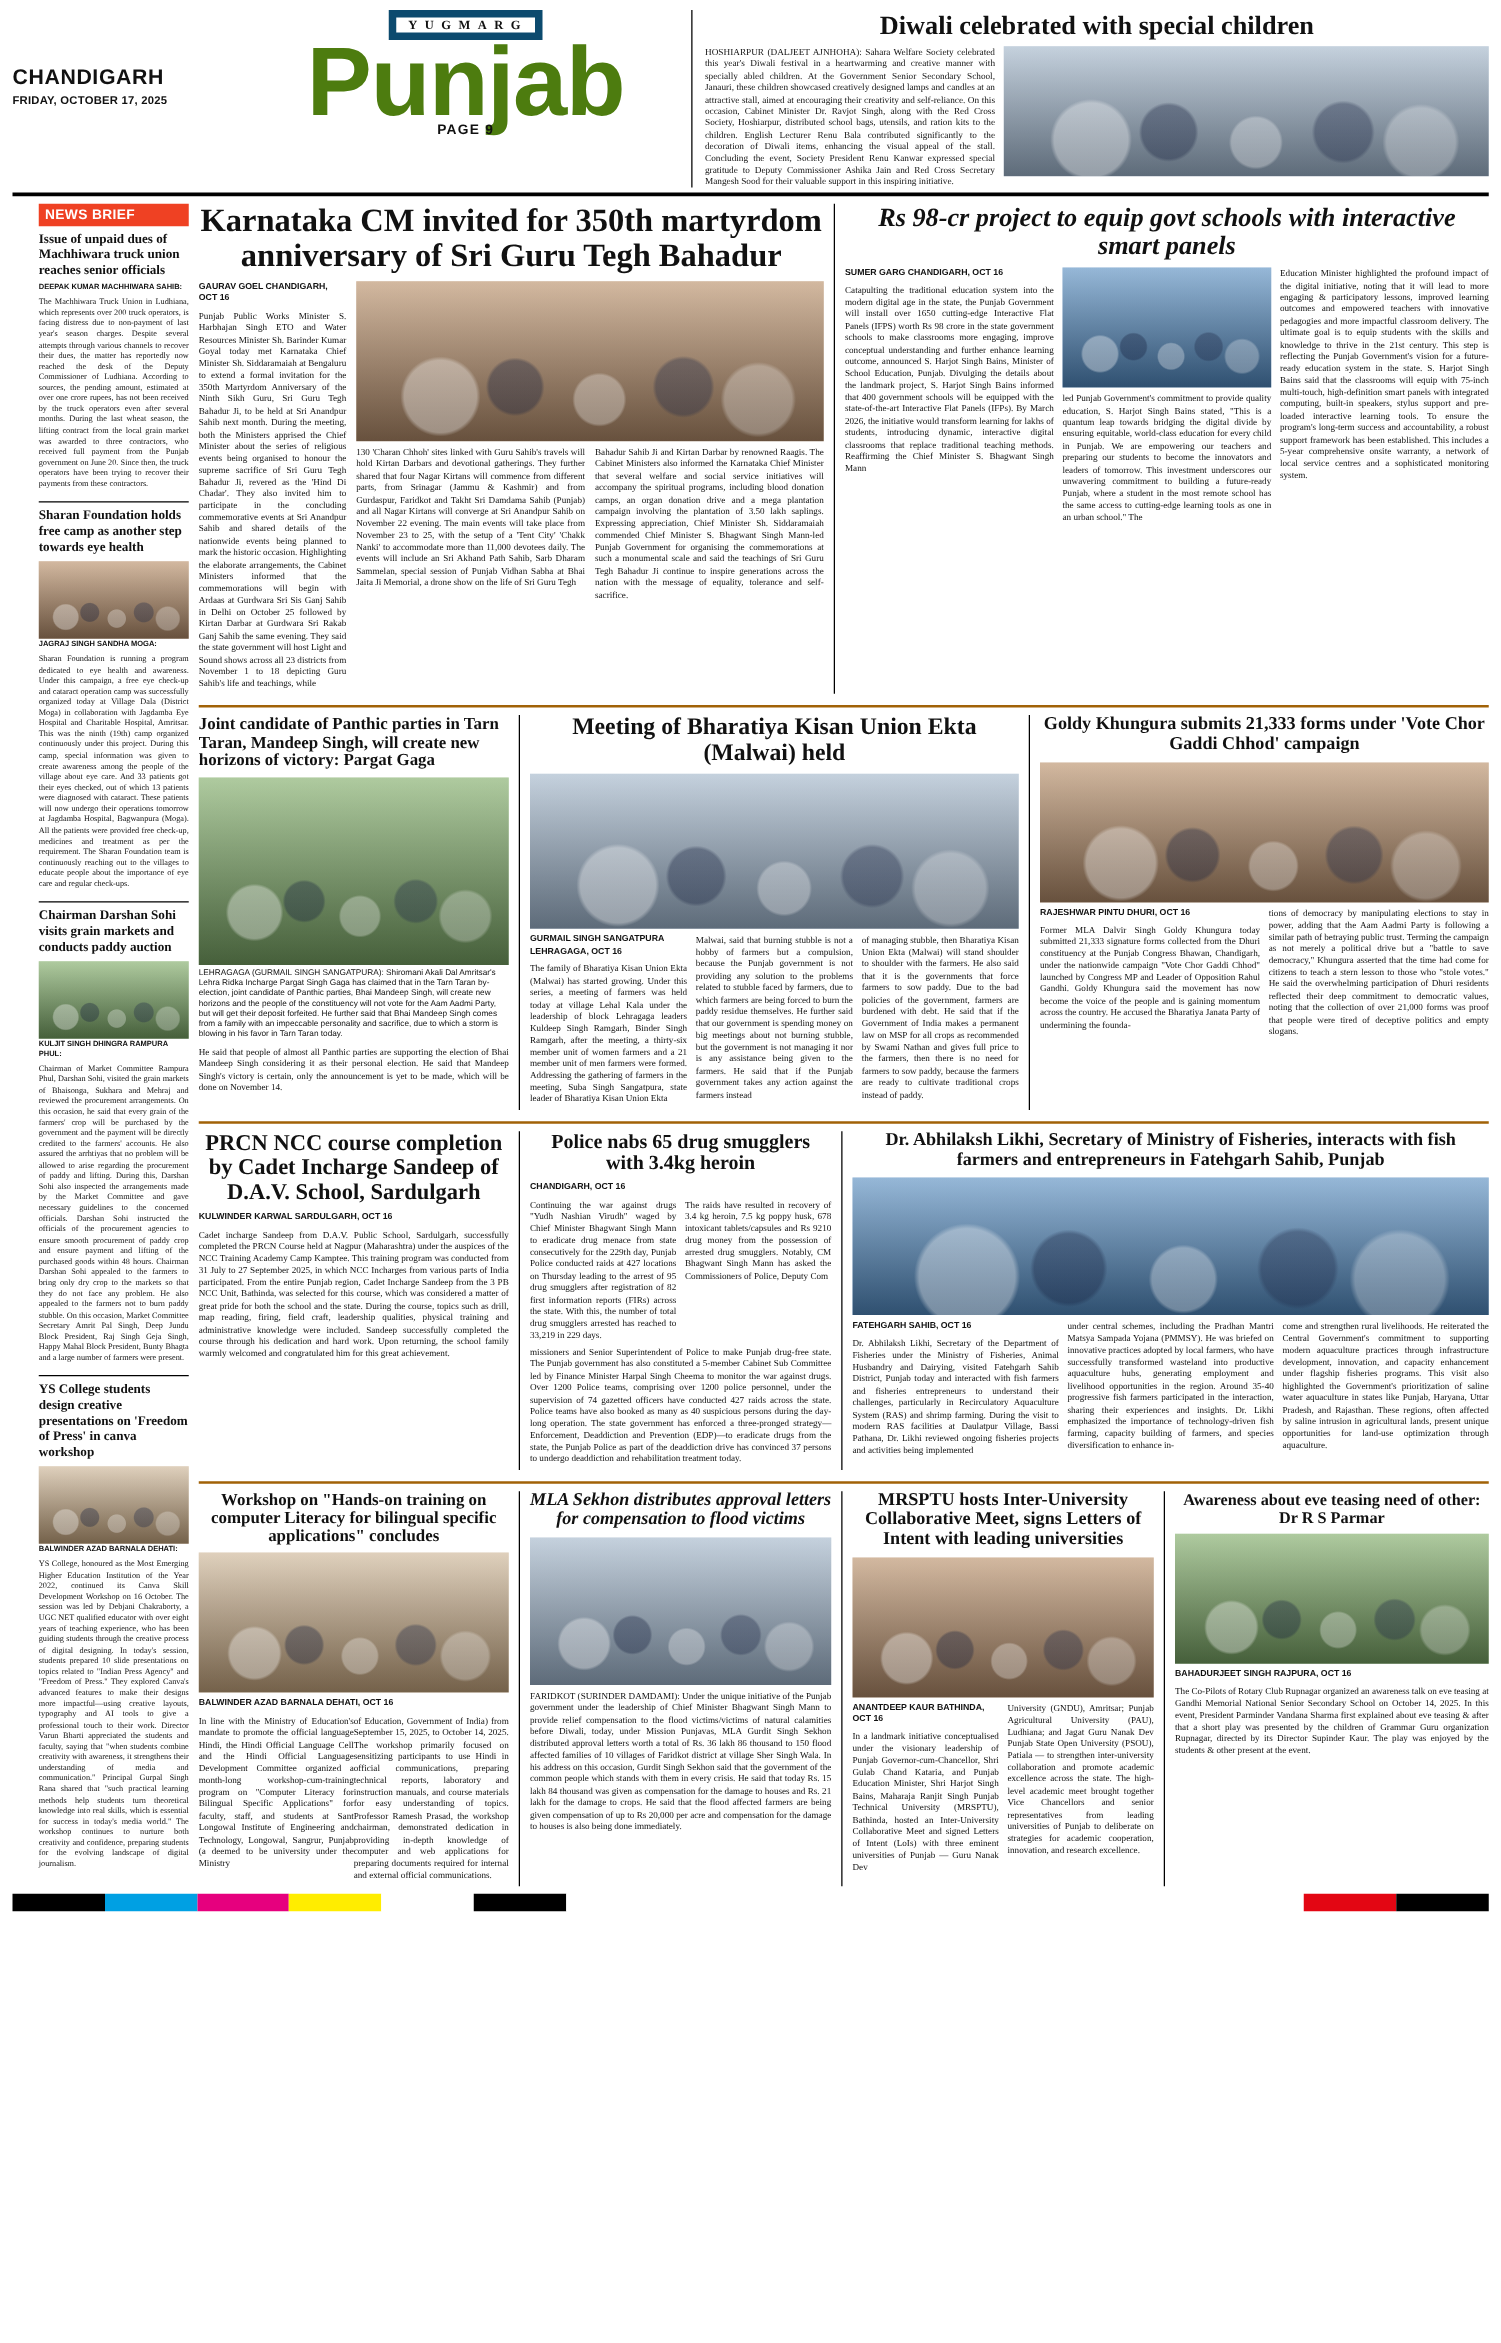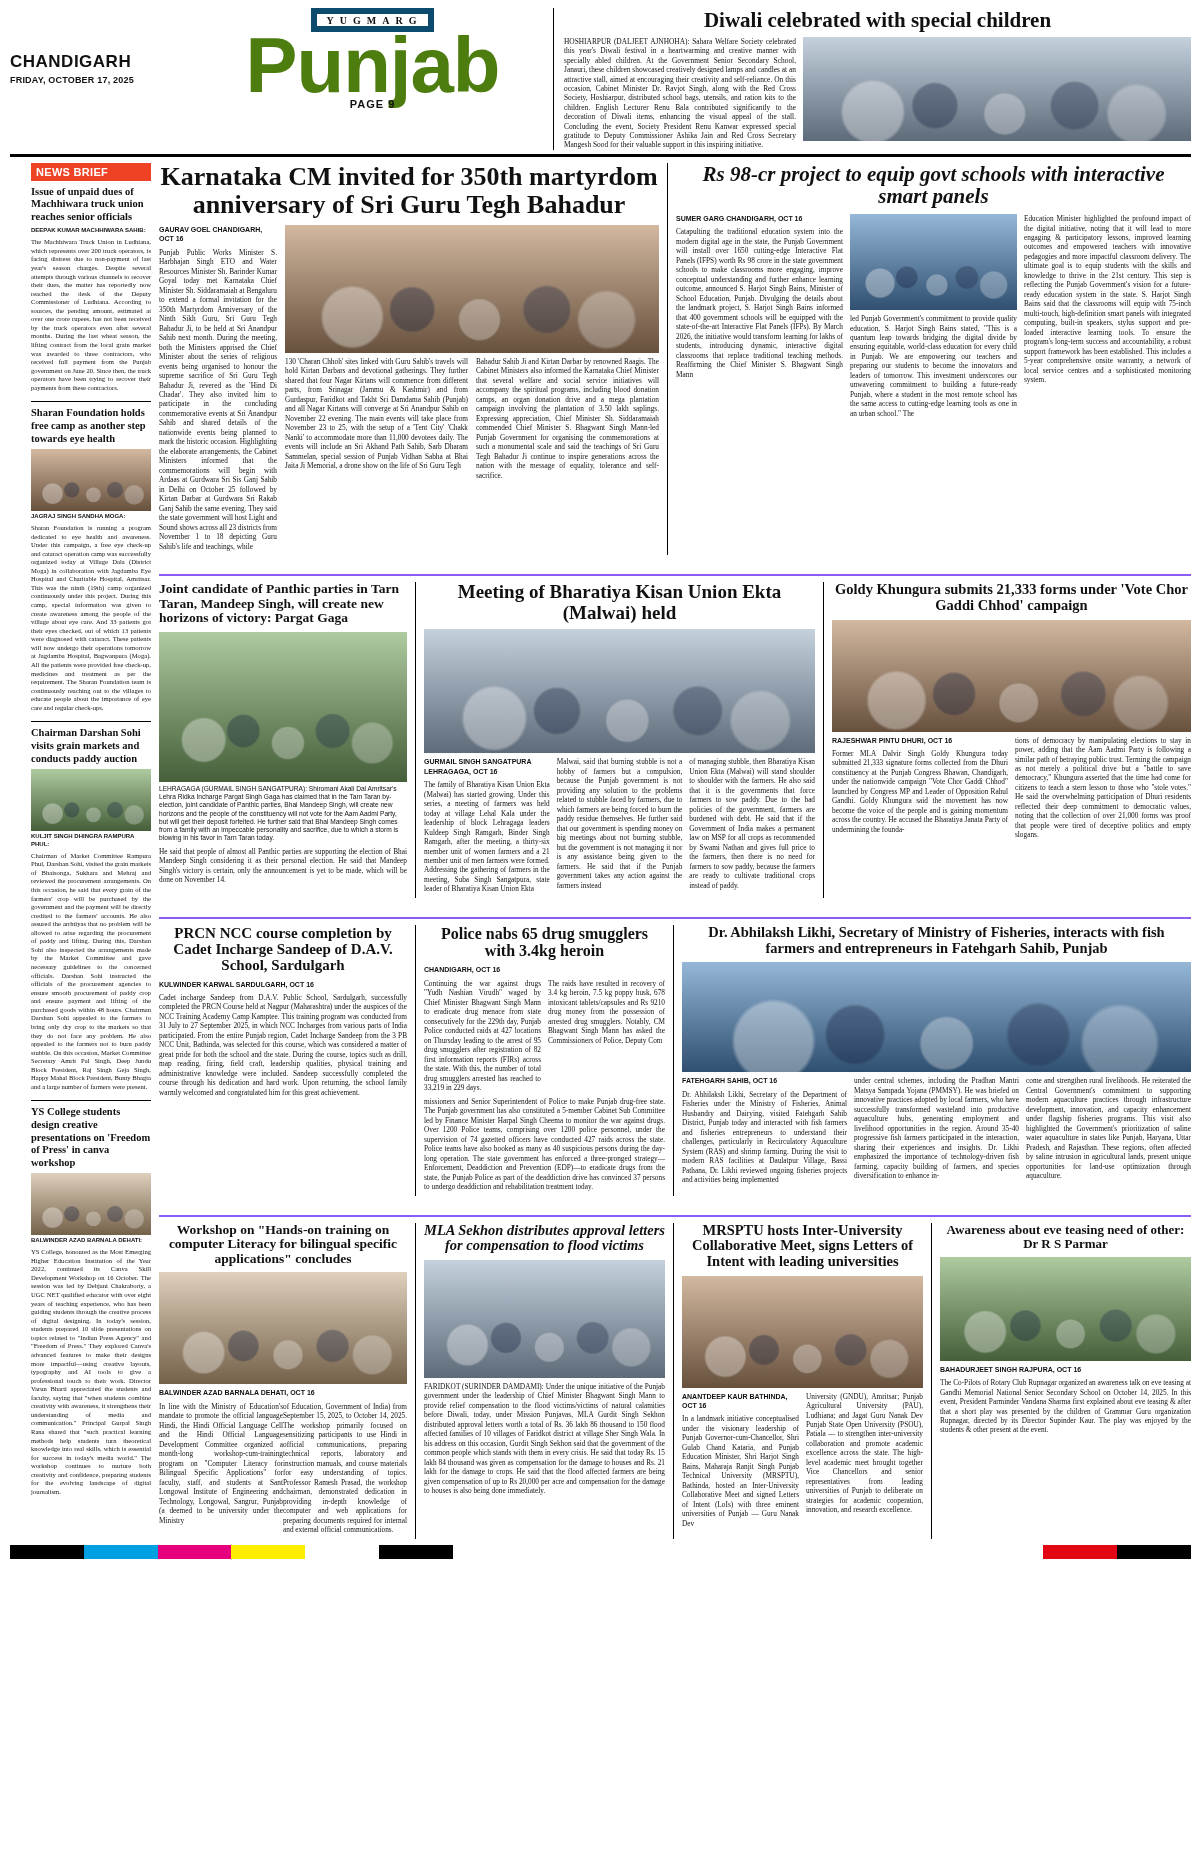--- a/index.html
+++ b/index.html
@@ -57,21 +57,21 @@
   .brief-head { background: #ef4123; color: #fff; font-family: "Liberation Sans", sans-serif; font-weight: bold;
                 font-size: 11px; padding: 3px 5px; letter-spacing: .3px; }
   .brief-item { border-bottom: 1px solid #000; padding: 5px 0 6px 0; }
   .brief-item h4 { font-family: "Liberation Serif", serif; font-size: 10.5px; margin: 0 0 4px 0; line-height: 1.2; font-weight: bold; }
   .brief-item .byline { font-family: "Liberation Sans", sans-serif; font-size: 6px; font-weight: bold; line-height: 1.3; margin-bottom: 3px; }
   .brief-item p { font-size: 6.6px; line-height: 1.3; margin: 0 0 3px 0; text-align: justify; }
   .brief-photo { width: 100%; height: 62px; margin: 3px 0 2px 0; }
 
   
   .hl { font-family: "Liberation Serif", serif; font-weight: bold; text-align: center; line-height: 1.08; margin: 0 0 6px 0; }
-  .rule-bot { border-bottom: 2px solid #8b5cf6; padding-bottom: 19px; margin-bottom: 6px; }
+  .rule-bot { border-bottom: 2px solid #a16207; padding-bottom: 9px; margin-bottom: 6px; }
   .byline { font-family: "Liberation Sans", sans-serif; font-size: 7px; font-weight: bold; line-height: 1.35; margin-bottom: 4px; }
   p.body { font-size: 7.3px; line-height: 1.3; text-align: justify; margin: 0 0 4px 0; }
   .vline { border-left: 1px solid #000; }
 
   .sec { display: flex; gap: 8px; }
 
   .bottombar { height: 14px; margin-top: 6px; display: flex; }
   .bottombar div { flex: 1; }
 </style>
 </head>
@@ -238,21 +238,21 @@
             </div>
             <div style="width:50%">
                 <p class="body">tions of democracy by manipulating elections to stay in power, adding that the Aam Aadmi Party is following a similar path of betraying public trust. Terming the campaign as not merely a political drive but a "battle to save democracy," Khungura asserted that the time had come for citizens to teach a stern lesson to those who "stole votes." He said the overwhelming participation of Dhuri residents reflected their deep commitment to democratic values, noting that the collection of over 21,000 forms was proof that people were tired of deceptive politics and empty slogans.</p>
               </div>
           </div>
         </div>
       </div>
 
       <div class="sec rule-bot">
         <div style="width:248px">
-          <h1 class="hl" style="font-size:15px">PRCN NCC course completion by Cadet Incharge Sandeep of D.A.V. School, Sardulgarh</h1>
+          <h1 class="hl" style="font-size:18px">PRCN NCC course completion by Cadet Incharge Sandeep of D.A.V. School, Sardulgarh</h1>
           <div class="byline">KULWINDER KARWAL
 SARDULGARH, OCT 16</div>
           <p class="body">Cadet incharge Sandeep from D.A.V. Public School, Sardulgarh, successfully completed the PRCN Course held at Nagpur (Maharashtra) under the auspices of the NCC Training Academy Camp Kamptee. This training program was conducted from 31 July to 27 September 2025, in which NCC Incharges from various parts of India participated.
 
 From the entire Punjab region, Cadet Incharge Sandeep from the 3 PB NCC Unit, Bathinda, was selected for this course, which was considered a matter of great pride for both the school and the state. During the course, topics such as drill, map reading, firing, field craft, leadership qualities, physical training and administrative knowledge were included. Sandeep successfully completed the course through his dedication and hard work. Upon returning, the school family warmly welcomed and congratulated him for this great achievement.</p>
         </div>
 
         <div class="vline" style="width:250px;padding-left:8px">
           <h1 class="hl" style="font-size:16px">Police nabs 65 drug smugglers with 3.4kg heroin</h1>
           <div class="byline">CHANDIGARH, OCT 16</div>

